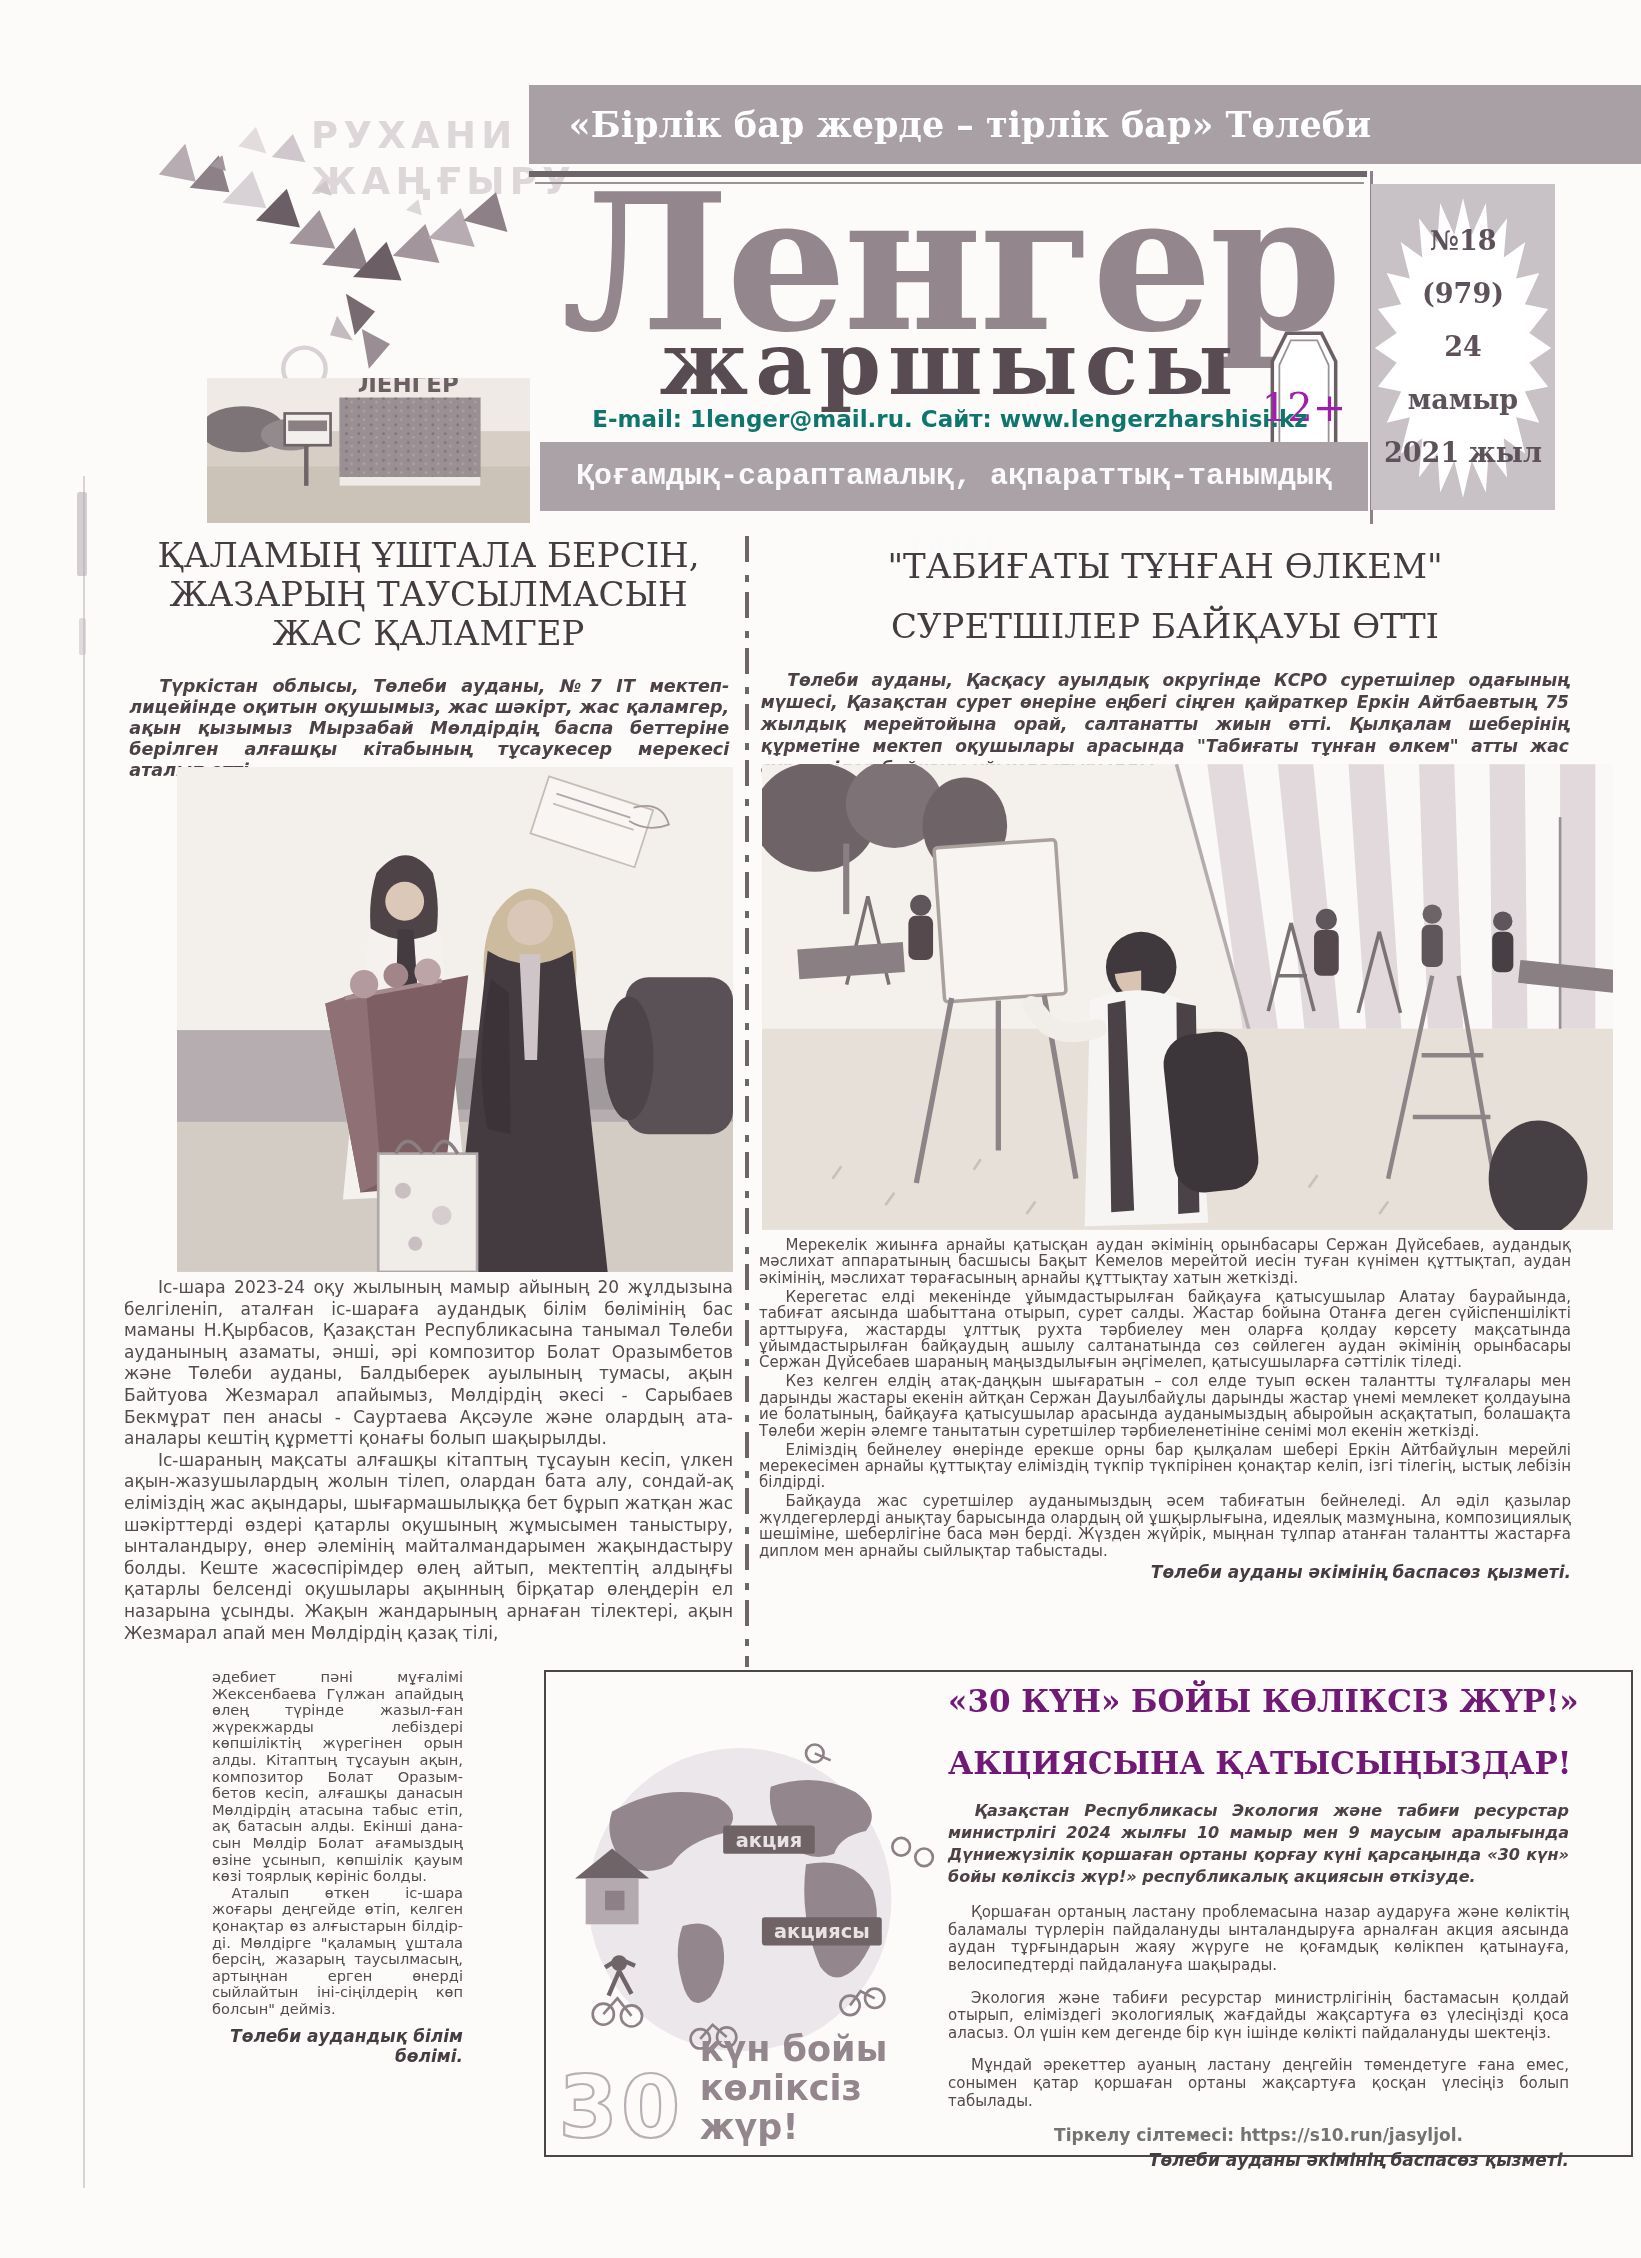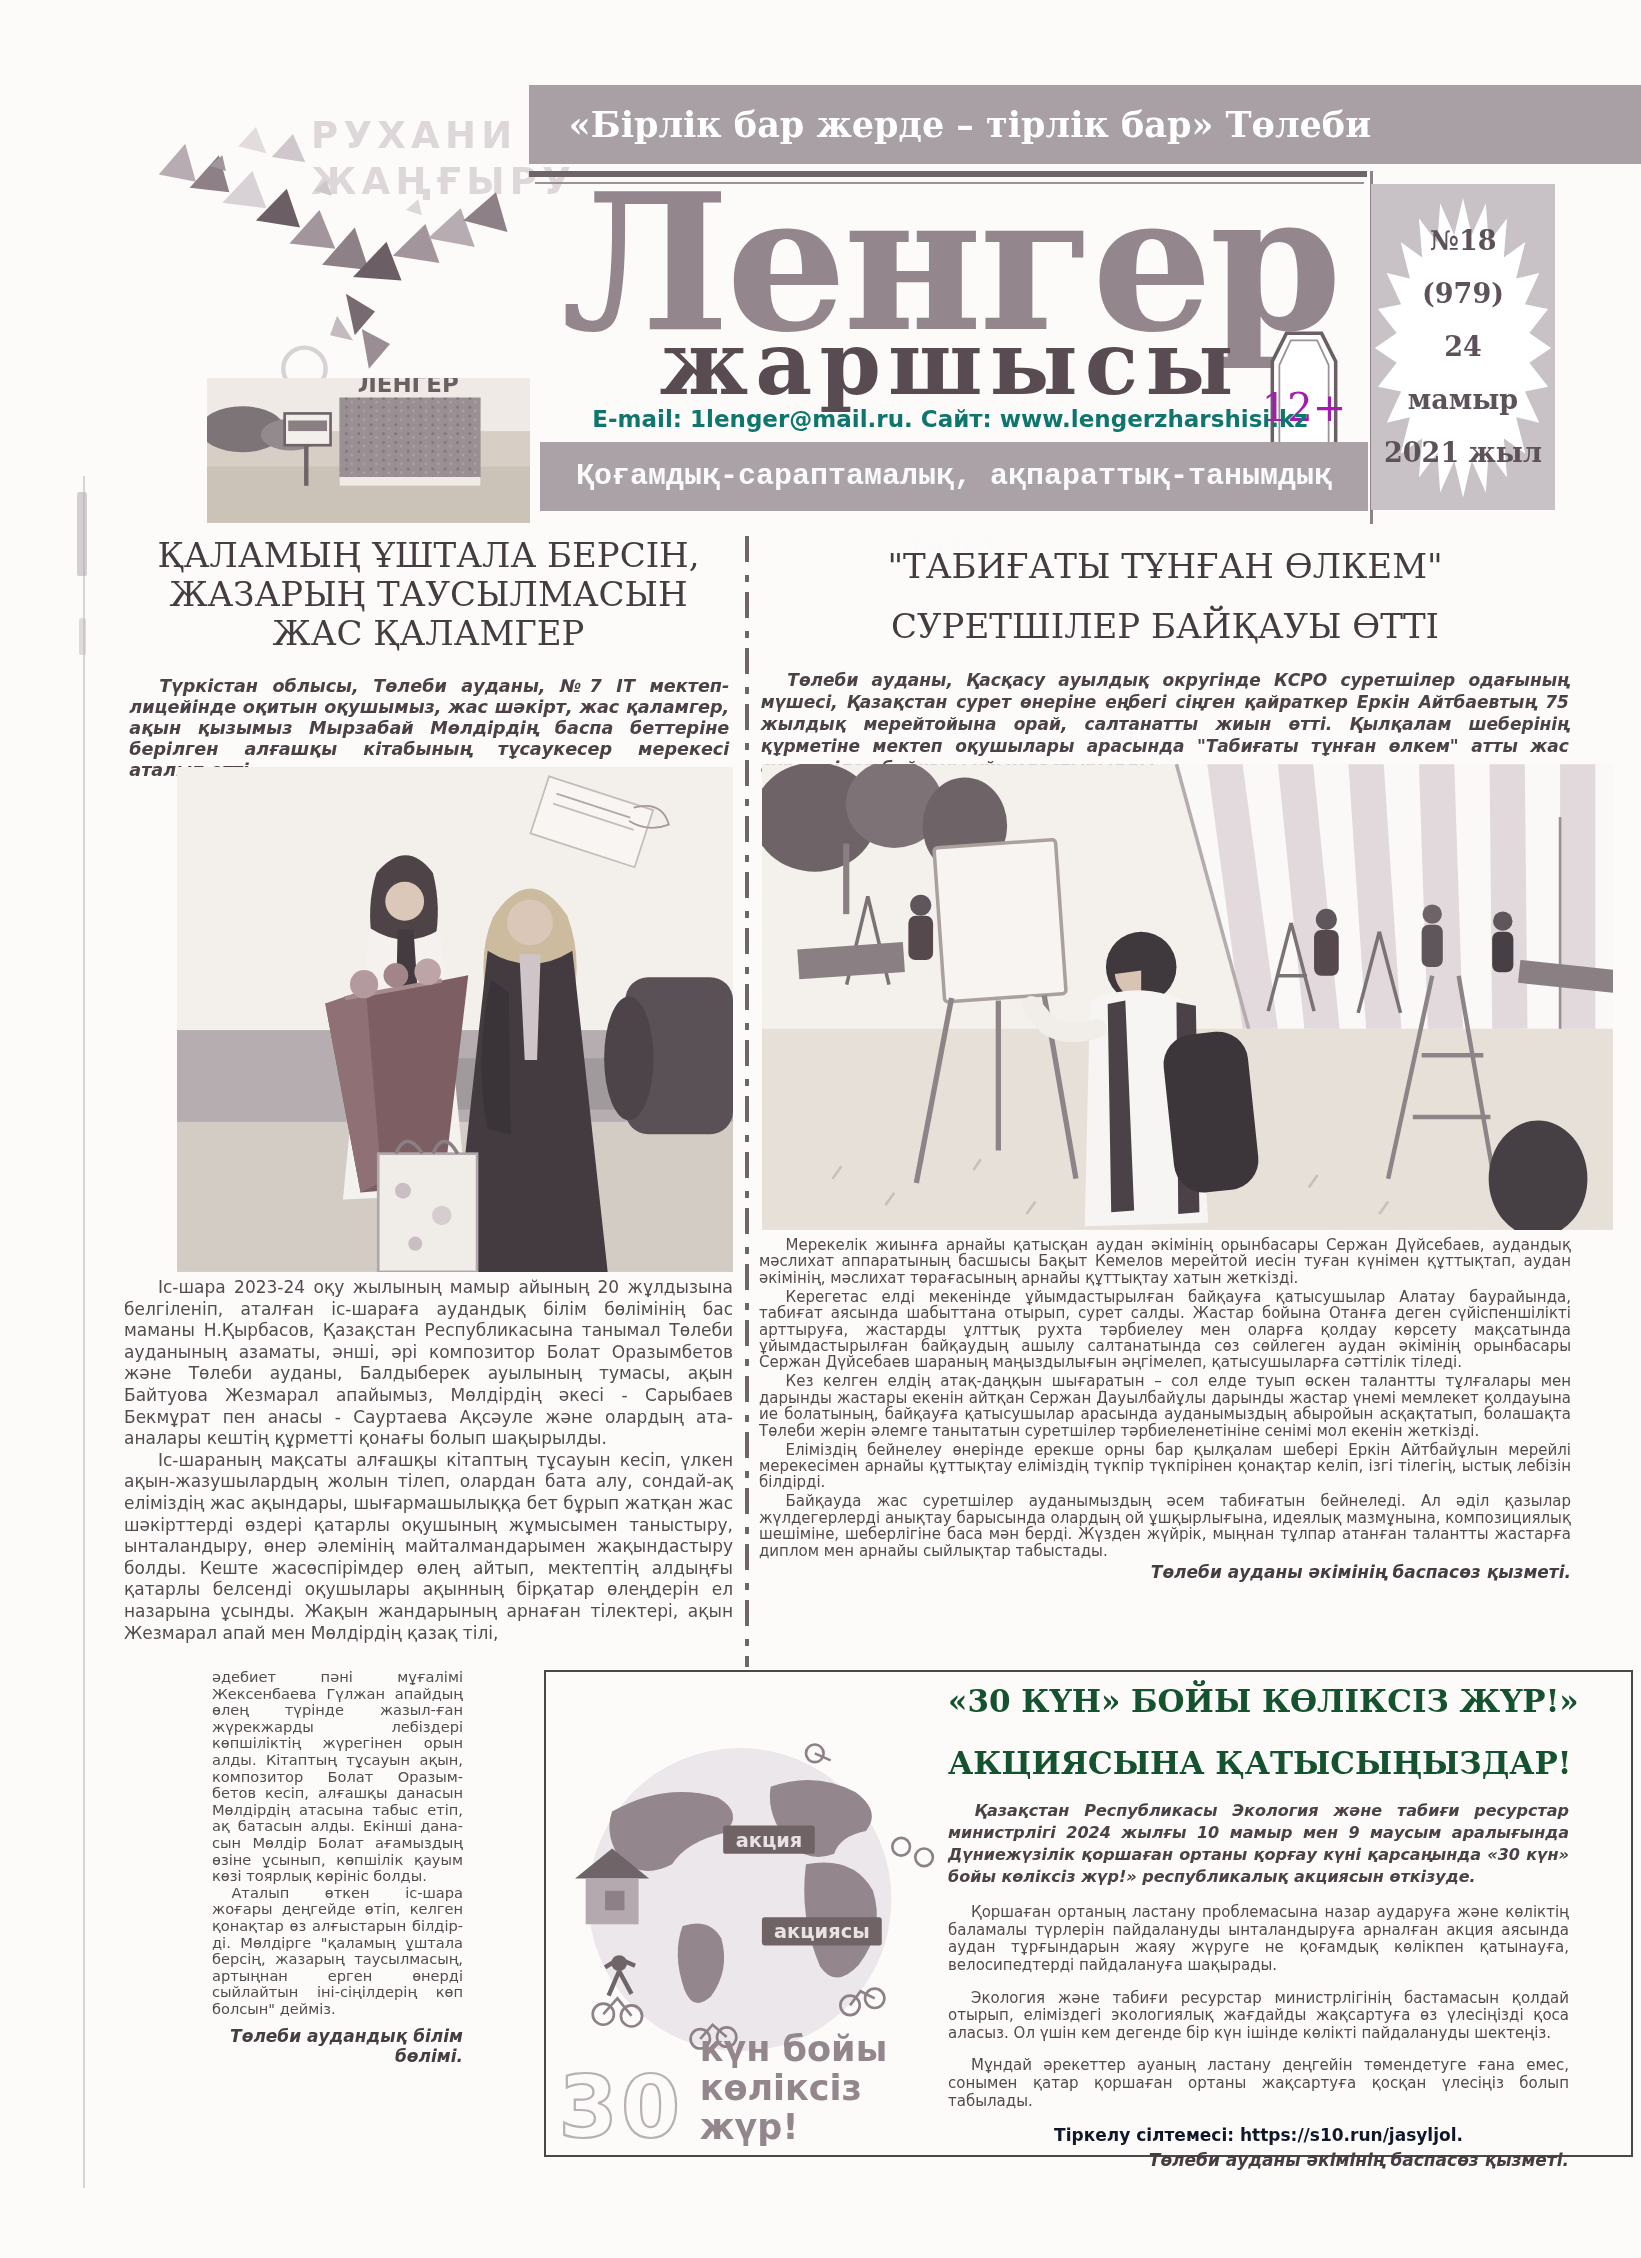--- a/index.html
+++ b/index.html
@@ -75,26 +75,26 @@
   
   .bottom-box{position:absolute;left:544px;top:1670px;width:1085px;height:483px;
     border:2.6px solid #4c4549;background:#fcfbfa;}
   .globe{position:absolute;left:4.4px;top:69px;width:393px;height:319px;}
   .logo-30{position:absolute;left:12.4px;top:390px;width:388px;height:85px;display:flex;align-items:flex-end;}
   .logo-30 .num{font-weight:bold;font-size:85px;line-height:79px;color:transparent;
     -webkit-text-stroke:2.2px #b9b0b5;letter-spacing:3.5px;}
   .logo-30 .words{margin-left:16px;font-weight:bold;font-size:35px;line-height:39px;color:#93868d;}
   .box-content{position:absolute;left:402px;top:12.4px;width:621px;}
   .box-h{line-height:35px;white-space:nowrap;text-align:center;
-    font-family:"DejaVu Serif","Liberation Serif",serif;font-weight:bold;font-size:31px;color:#14532d;}
+    font-family:"DejaVu Serif","Liberation Serif",serif;font-weight:bold;font-size:31px;color:#701a75;}
   .box-h2{margin-top:26.5px;}
   .box-lead{margin-top:19.4px;font-weight:bold;font-style:italic;font-size:16px;line-height:22px;
     text-align:justify;text-indent:26.5px;color:#4c4146;}
   .box-p{margin-top:4.4px;font-size:15px;line-height:17.6px;text-align:justify;text-indent:23px;color:#55494e;}
-  .box-link{margin-top:1px;text-align:center;font-weight:bold;font-size:17px;color:#0f172a;}
+  .box-link{margin-top:1px;text-align:center;font-weight:bold;font-size:17px;color:#737373;}
   .box-byline{margin-top:4.4px;text-align:right;font-weight:bold;font-style:italic;font-size:17px;color:#463d42;}
 </style>
 </head>
 <body>
 
 <div class="page">
 
   <div class="scan-edge"></div>
   <div class="scan-blob1"></div>
   <div class="scan-blob2"></div>

